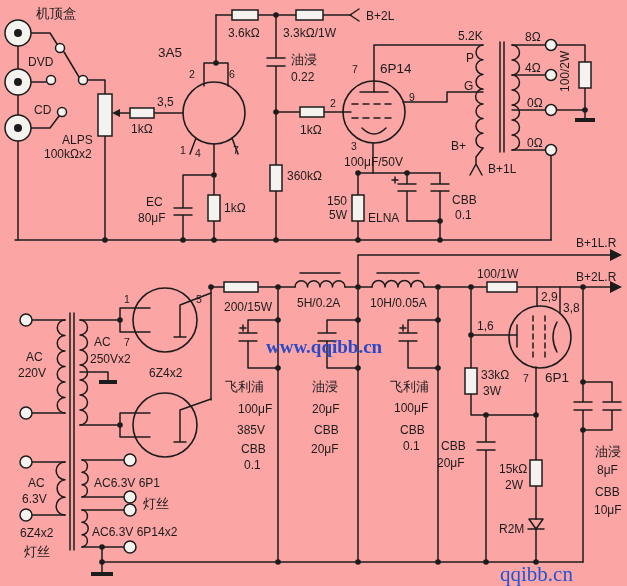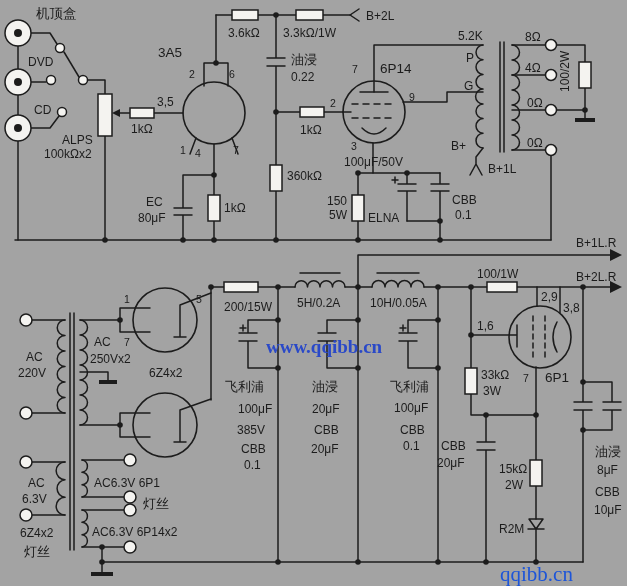--- a/index.html
+++ b/index.html
@@ -1,16 +1,16 @@
 <!DOCTYPE html>
 <html><head>
 <meta charset="utf-8">
 <style>
   html,body{margin:0;padding:0;background:#d8d8d4;}
-  .stage{width:627px;height:586px;background:#a3a3a3;position:relative;overflow:hidden;
+  .stage{width:627px;height:586px;background:#fca5a5;position:relative;overflow:hidden;
          font-family:"Liberation Sans", sans-serif;}
   svg{position:absolute;left:0;top:0;}
   text{fill:#1c1c1c;font-family:"Liberation Sans", sans-serif;font-size:12px;}
   .sm{font-size:10.5px;}
   .cn{font-size:13px;}
   .big{font-size:13.5px;}
   .wm{font-family:"Liberation Serif", serif;font-weight:bold;font-size:19px;fill:#2a49c8;}
   .wm2{font-family:"Liberation Serif", serif;font-size:21px;fill:#1d55d8;}
 </style>
 </head>

